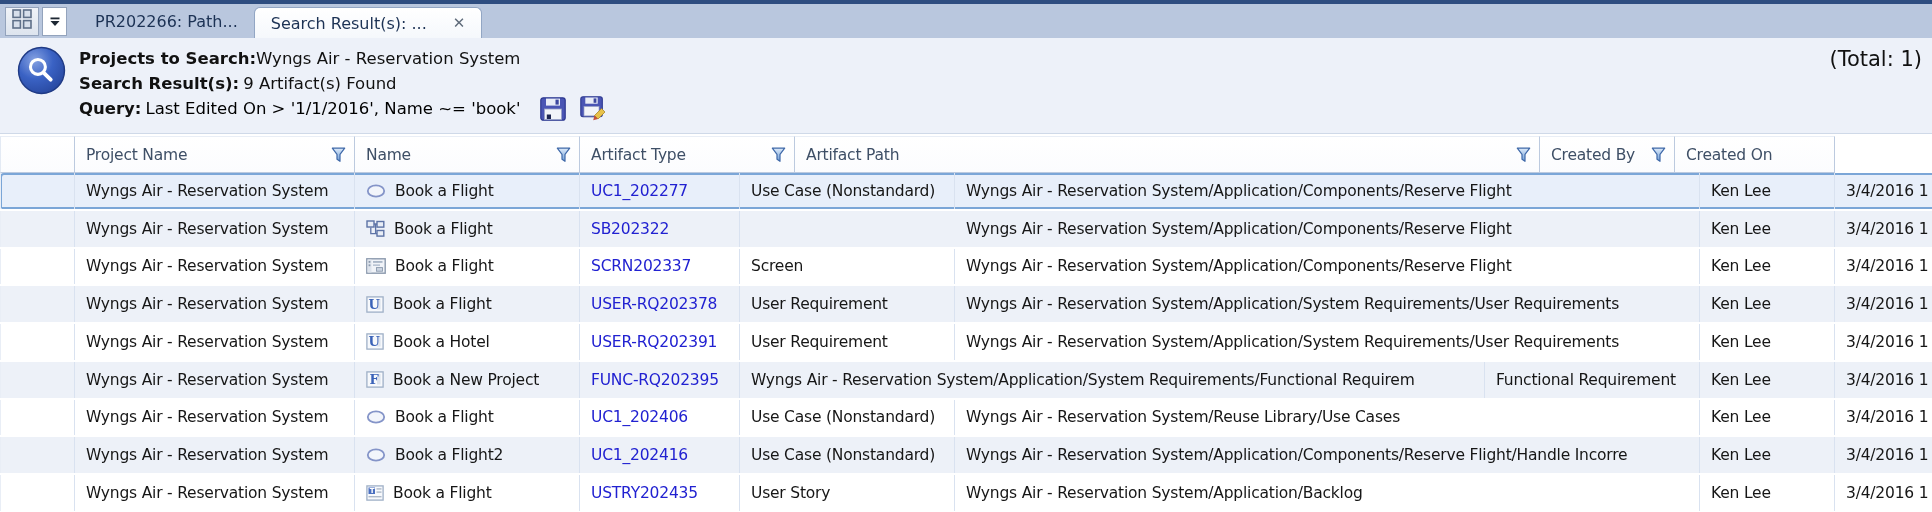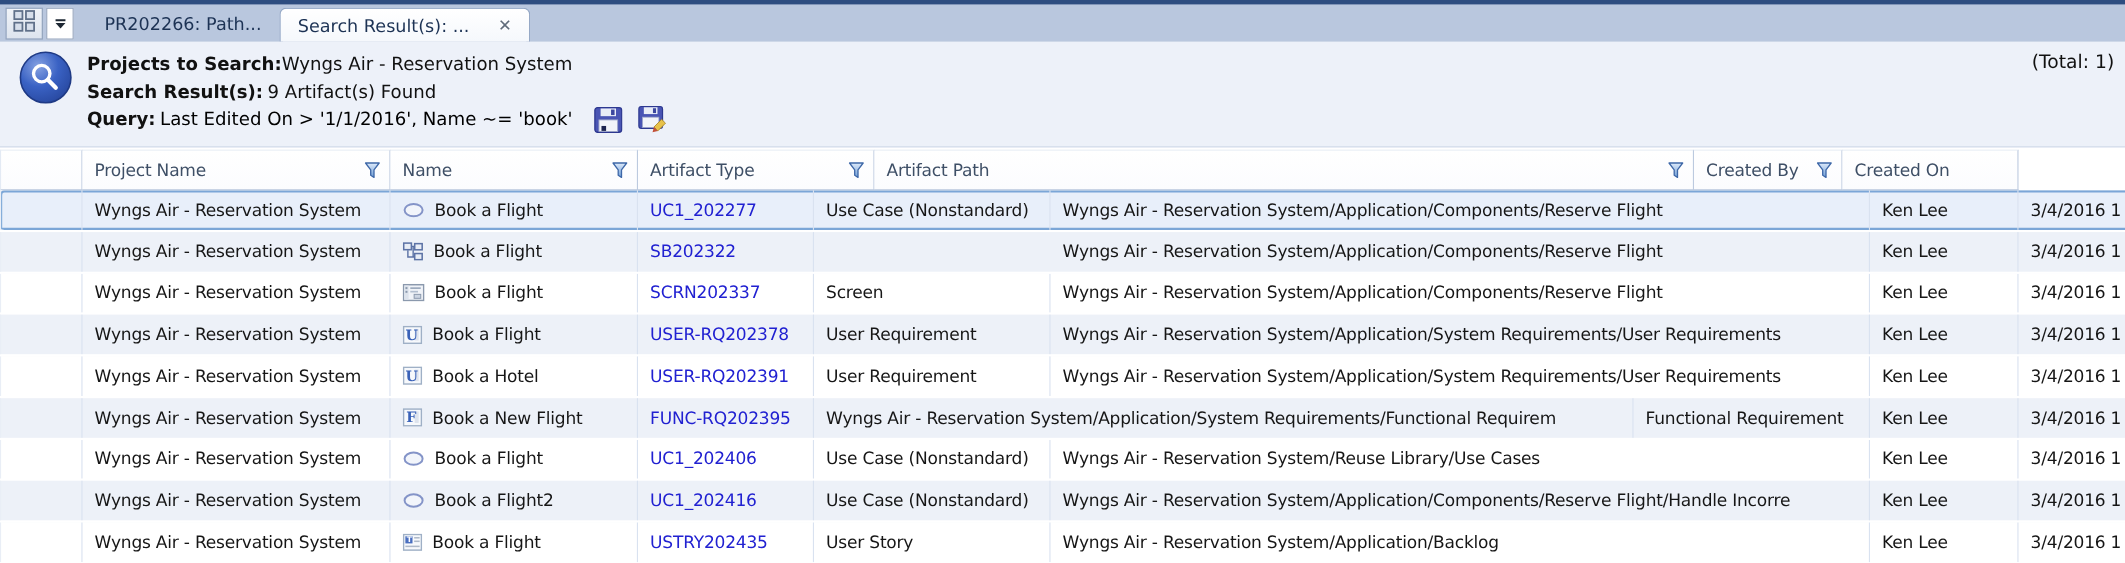--- a/index.html
+++ b/index.html
@@ -37,21 +37,21 @@
   }
   .search-badge { margin:8px 13px 0 17px; flex:none; }
   .summary { padding-top:8px; font-size:16.5px; color:#111; }
   .summary .line { height:25px; display:flex; align-items:center; white-space:nowrap; }
   .summary .lbl { font-weight:bold; }
   .summary .val { margin-left:4px; }
   .summary .val.nogap { margin-left:0; }
   .query-value { color:#000000; }
   .hdr-icons { display:inline-flex; gap:14px; margin-left:20px; align-items:center; }
   .hdr-icons span { display:inline-flex; cursor:pointer; }
-  .total { position:absolute; top:9px; right:10px; font-size:17px; color:#111; }
+  .total { position:absolute; top:9px; right:10px; font-size:21px; color:#111; }
   
   .grid-table { margin-top:2px; width:1995px; }
   .thead { display:flex; height:37px; }
   .th {
     border-right:1px solid #bccadf; border-bottom:1px solid #bccadf;
     border-top:1px solid #e9eef6;
     background:linear-gradient(#ffffff,#fbfcfe);
     display:flex; align-items:center; justify-content:space-between;
     padding:0 8px 0 11px; font-size:15.5px; color:#3e4f66;
     white-space:nowrap; overflow:hidden; cursor:pointer; letter-spacing:-0.2px;
@@ -403,21 +403,21 @@
             <span>Wyngs Air - Reservation System</span>
           </div>
           <div class="td" style="width: 225px;">
             <span class="name-icon">
               <svg width="18" height="17" viewBox="0 0 18 17">
                 <rect x="0.9" y="0.9" width="16.2" height="15.2" fill="#f7f9fc" stroke="#9fb0c6" stroke-width="1.3"></rect>
                 <rect x="11" y="3" width="3.6" height="10.5" fill="#dde3ed"></rect>
                 <text x="3.4" y="13" font-family="DejaVu Serif, serif" font-size="13" font-weight="bold" fill="#3a62b8">F</text>
               </svg>
             </span>
-            <span>Book a New Flight</span>
+            <span>Book a New Project</span>
           </div>
           <div class="td" style="width: 160px;">
             <span class="id-link">FUNC-RQ202395</span>
           </div>
           <div class="td" style="width: 745px;">
             <span>Wyngs Air - Reservation System/Application/System Requirements/Functional Requirem</span>
           </div>
           <div class="td" style="width: 215px;">
             <span>Functional Requirement</span>
           </div>

